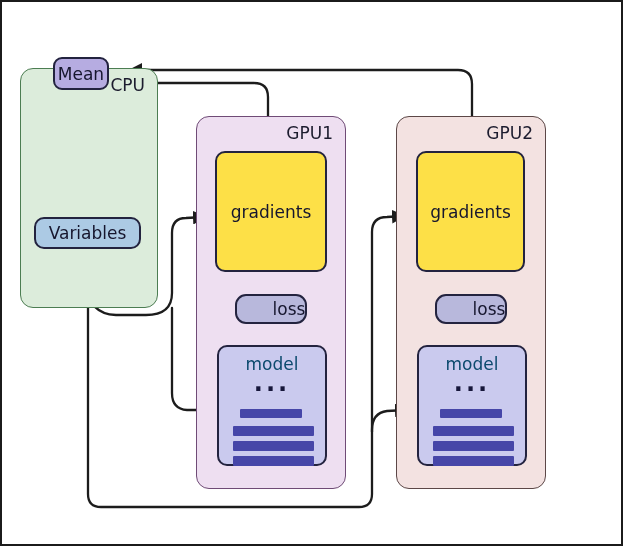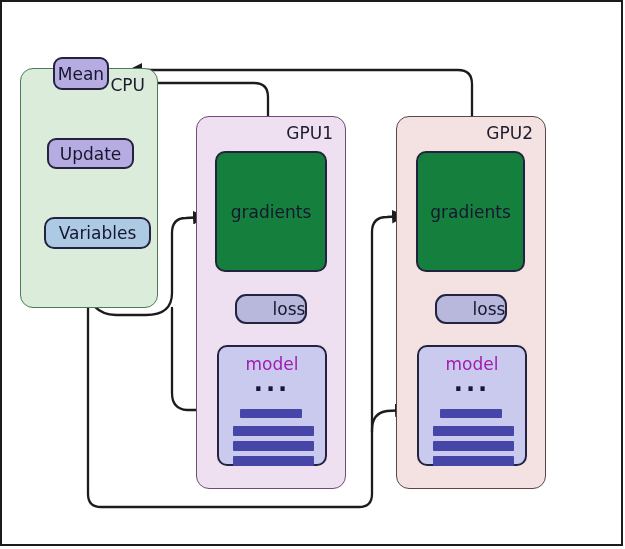--- a/index.html
+++ b/index.html
@@ -22,38 +22,38 @@
   #gpu2-group{left:396px;top:116px;width:150px;height:373px;background:#f3e2e1;border:1.6px solid #5c4747;}
 
   .node{
     position:absolute;box-sizing:border-box;border:2px solid #23233f;
     display:flex;align-items:center;justify-content:center;
     font-size:17px;color:#16162e;
   }
   .pill{border-radius:9px;background:#b6ace1;}
   #mean-node{left:53px;top:57px;width:56px;height:33px;}
   #update-node{left:47px;top:138px;width:87px;height:31px;}
-  #variables-node{left:44px;top:217px;width:107px;height:32px;background:#accae4;border-radius:10px;}
+  #variables-node{left:34px;top:217px;width:107px;height:32px;background:#accae4;border-radius:10px;}
 
-  .block{border-radius:10px;background:#15803d;justify-content:center;}
+  .block{border-radius:10px;background:#fde047;justify-content:center;}
   #g1-gradients{left:215px;top:151px;width:112px;height:121px;}
   #g2-gradients{left:416px;top:151px;width:109px;height:121px;}
   .loss{border-radius:11px;background:#b8b8dc;padding-left:36px;}
   #g1-loss{left:235px;top:294px;width:72px;height:30px;}
   #g2-loss{left:435px;top:294px;width:72px;height:30px;}
 
   .model{
     position:absolute;box-sizing:border-box;border:2px solid #23233f;border-radius:10px;
     background:#cacaee;width:110px;height:121px;
   }
   #g1-model{left:217px;top:345px;}
   #g2-model{left:417px;top:345px;}
   .model-label{
     position:absolute;top:7px;left:0;width:100%;text-align:center;
-    font-size:17px;color:#a21caf;
+    font-size:17px;color:#0c4a6e;
   }
   .model-ellipsis{
     position:absolute;top:26px;left:0;width:100%;text-align:center;
     font-size:24px;font-weight:bold;letter-spacing:3px;color:#16163a;line-height:20px;
   }
   .bar{position:absolute;background:#4646a8;border-radius:1px;}
   .bar1{left:21px;top:62px;width:62px;height:9px;}
   .bar2{left:14px;top:79px;width:81px;height:10px;}
   .bar3{left:14px;top:94px;width:81px;height:10px;}
   .bar4{left:14px;top:109px;width:81px;height:10px;}
@@ -93,23 +93,20 @@
     <path class="wire" d="M88,250 L88,494 Q88,507 101,507 L359,507 Q372,507 372,494 L372,430 Q372,413 387,411 L406,410" marker-end="url(#ah)"></path>
     <path class="wire" d="M372,432 L372,232 Q372,217 387,217 L403,216" marker-end="url(#ah)"></path>
   </svg>
 
   <div class="group" id="cpu-group">
     <div class="group-label">CPU</div>
   </div>
   <div class="node pill" id="mean-node">
     <span>Mean</span>
   </div>
-  <div class="node pill" id="update-node">
-    <span>Update</span>
-  </div>
   <div class="node" id="variables-node">
     <span>Variables</span>
   </div>
 
   <div class="group" id="gpu1-group">
     <div class="group-label">GPU1</div>
   </div>
   <div class="node block" id="g1-gradients">
     <span>gradients</span>
   </div>

